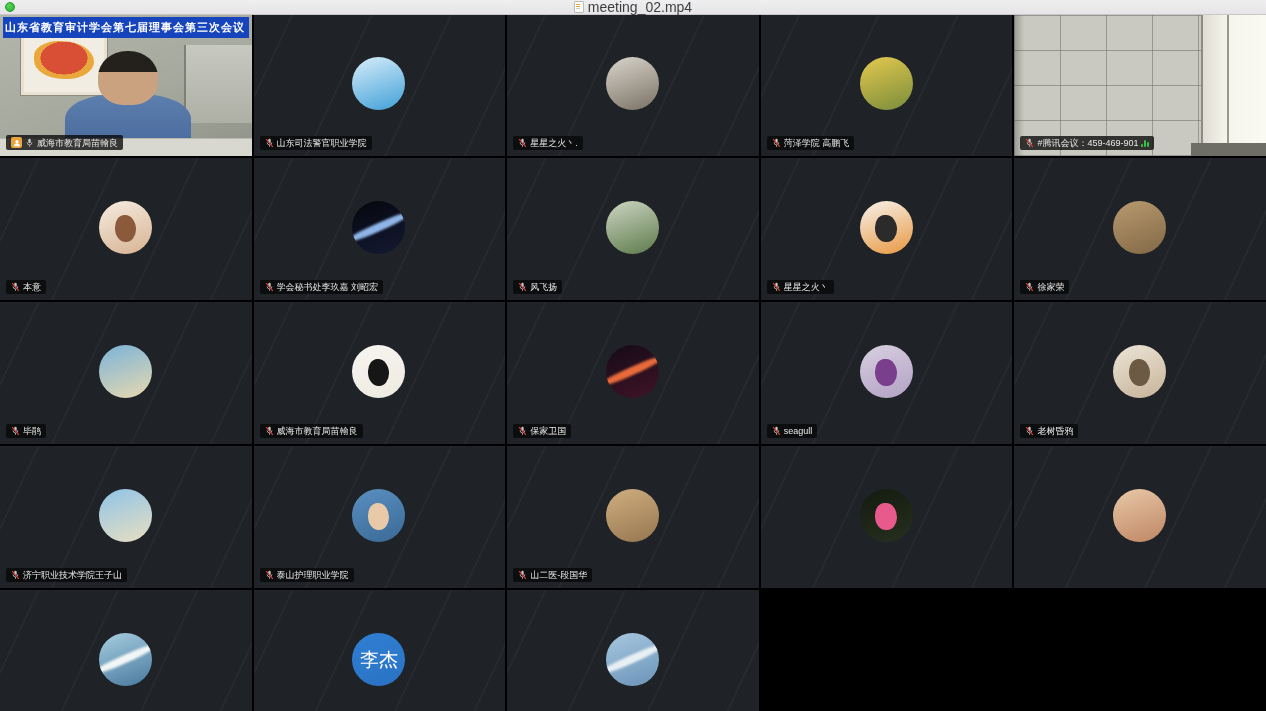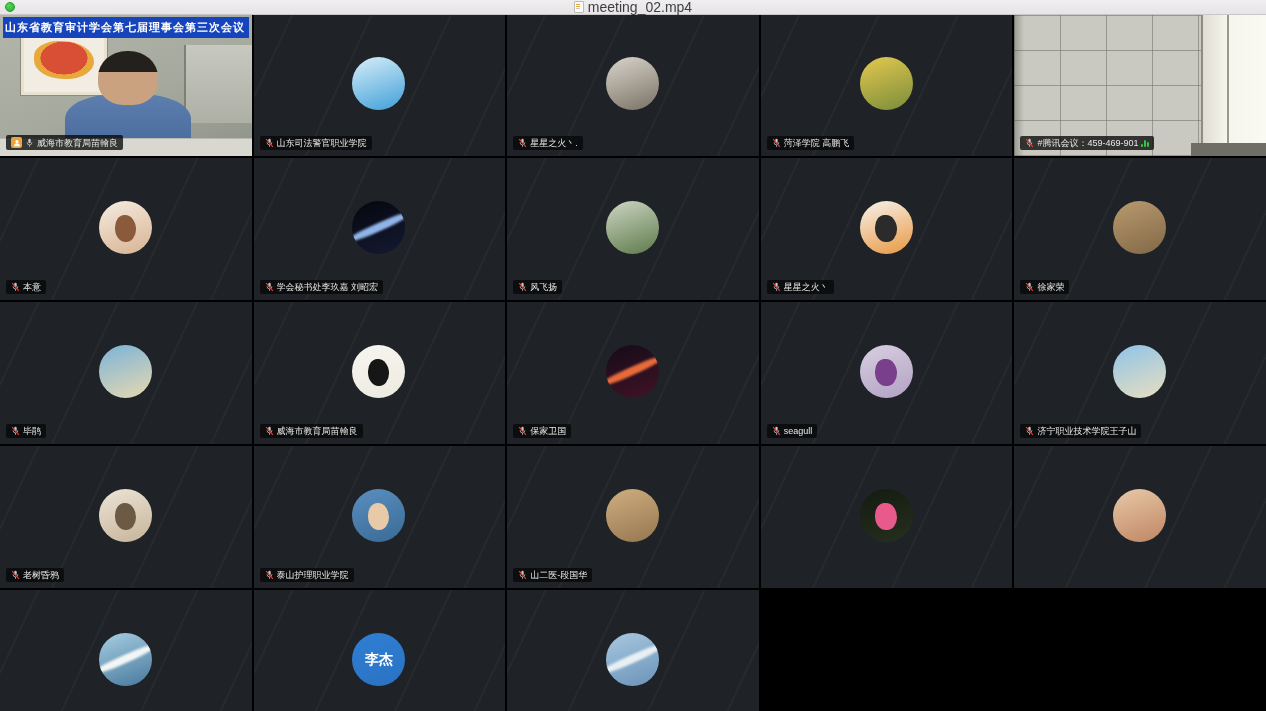--- a/index.html
+++ b/index.html
@@ -54,21 +54,21 @@
     background:linear-gradient(90deg,#dddbd2,#f6f5ec 40%,#fbfaf2);box-shadow:inset 2px 0 0 #8e8d84;}
   .rs-window:before{content:"";position:absolute;left:40%;top:0;width:2px;height:100%;background:#9a988e;}
   .rs-sill{position:absolute;right:0;bottom:0;width:30%;height:9%;background:#6e6e66;}
 
   
   .avatar{position:absolute;left:50%;top:43px;width:53px;height:53px;margin-left:-27px;
     border-radius:50%;overflow:hidden;display:flex;align-items:center;justify-content:center;}
   .avatar .band{position:absolute;left:-20%;top:42%;width:140%;height:16%;transform:rotate(-24deg);
     border-radius:50%;filter:blur(1px);}
   .avatar .blob{position:absolute;left:30%;top:26%;width:40%;height:52%;border-radius:46% 54% 48% 52%;}
-  .avatar .avtext{position:relative;font-size:14px;font-weight:bold;color:#fff;z-index:2;}
+  .avatar .avtext{position:relative;font-size:19px;font-weight:normal;color:#fff;z-index:2;}
 
   
   .label{position:absolute;left:6px;bottom:6px;z-index:7;display:flex;align-items:center;gap:3px;
     background:rgba(8,8,8,0.78);border-radius:2px;padding:2px 5px;max-width:92%;}
   .nm{color:#e9e9e9;font-size:9px;line-height:10px;white-space:nowrap;overflow:hidden;text-overflow:ellipsis;}
   .mic{display:inline-flex;width:9px;height:10px;flex:none;}
   .host{display:inline-flex;width:11px;height:11px;flex:none;background:#eda33b;border-radius:2px;
     align-items:center;justify-content:center;}
   .bars{display:inline-flex;align-items:flex-end;gap:1px;height:8px;flex:none;}
   .bars i{display:block;width:2px;background:#39c24a;border-radius:1px;}
@@ -385,57 +385,57 @@
           <line x1="6" y1="9.2" x2="6" y2="11.6" stroke="#c9c9c9" stroke-width="1"></line>
           <line class="slash" x1="1.6" y1="1.4" x2="10.4" y2="11.6" stroke="#e04338" stroke-width="1.5"></line>
         </svg>
       </span>
       <span class="nm">seagull</span>
 
     </div>
   </div>
     <div class="tile">
 
+    <div class="avatar" style="background: linear-gradient(160deg, rgb(236, 228, 214), rgb(199, 180, 154));">
+
+      <span class="blob" style="background: rgb(109, 90, 68);"></span>
+
+    </div>
+    <div class="label">
+
+      <span class="mic">
+        <svg width="9" height="10" viewBox="0 0 12 13">
+          <rect x="4.4" y="0.8" width="3.2" height="6" rx="1.6" fill="#c9c9c9"></rect>
+          <path d="M2.8 5.6 a3.2 3.4 0 0 0 6.4 0" stroke="#c9c9c9" stroke-width="1" fill="none"></path>
+          <line x1="6" y1="9.2" x2="6" y2="11.6" stroke="#c9c9c9" stroke-width="1"></line>
+          <line class="slash" x1="1.6" y1="1.4" x2="10.4" y2="11.6" stroke="#e04338" stroke-width="1.5"></line>
+        </svg>
+      </span>
+      <span class="nm">老树昏鸦</span>
+
+    </div>
+  </div>
+    <div class="tile">
+
     <div class="avatar" style="background: linear-gradient(160deg, rgb(143, 195, 232), rgb(232, 223, 192));">
       
       
       
     </div>
     <div class="label">
 
       <span class="mic">
         <svg width="9" height="10" viewBox="0 0 12 13">
           <rect x="4.4" y="0.8" width="3.2" height="6" rx="1.6" fill="#c9c9c9"></rect>
           <path d="M2.8 5.6 a3.2 3.4 0 0 0 6.4 0" stroke="#c9c9c9" stroke-width="1" fill="none"></path>
           <line x1="6" y1="9.2" x2="6" y2="11.6" stroke="#c9c9c9" stroke-width="1"></line>
           <line class="slash" x1="1.6" y1="1.4" x2="10.4" y2="11.6" stroke="#e04338" stroke-width="1.5"></line>
         </svg>
       </span>
       <span class="nm">济宁职业技术学院王子山</span>
-
-    </div>
-  </div>
-    <div class="tile">
-
-    <div class="avatar" style="background: linear-gradient(160deg, rgb(236, 228, 214), rgb(199, 180, 154));">
-
-      <span class="blob" style="background: rgb(109, 90, 68);"></span>
-
-    </div>
-    <div class="label">
-
-      <span class="mic">
-        <svg width="9" height="10" viewBox="0 0 12 13">
-          <rect x="4.4" y="0.8" width="3.2" height="6" rx="1.6" fill="#c9c9c9"></rect>
-          <path d="M2.8 5.6 a3.2 3.4 0 0 0 6.4 0" stroke="#c9c9c9" stroke-width="1" fill="none"></path>
-          <line x1="6" y1="9.2" x2="6" y2="11.6" stroke="#c9c9c9" stroke-width="1"></line>
-          <line class="slash" x1="1.6" y1="1.4" x2="10.4" y2="11.6" stroke="#e04338" stroke-width="1.5"></line>
-        </svg>
-      </span>
-      <span class="nm">老树昏鸦</span>
 
     </div>
   </div>
     <div class="tile">
 
     <div class="avatar" style="background: linear-gradient(160deg, rgb(90, 143, 192), rgb(58, 106, 150));">
 
       <span class="blob" style="background: rgb(232, 201, 168);"></span>
 
     </div>

